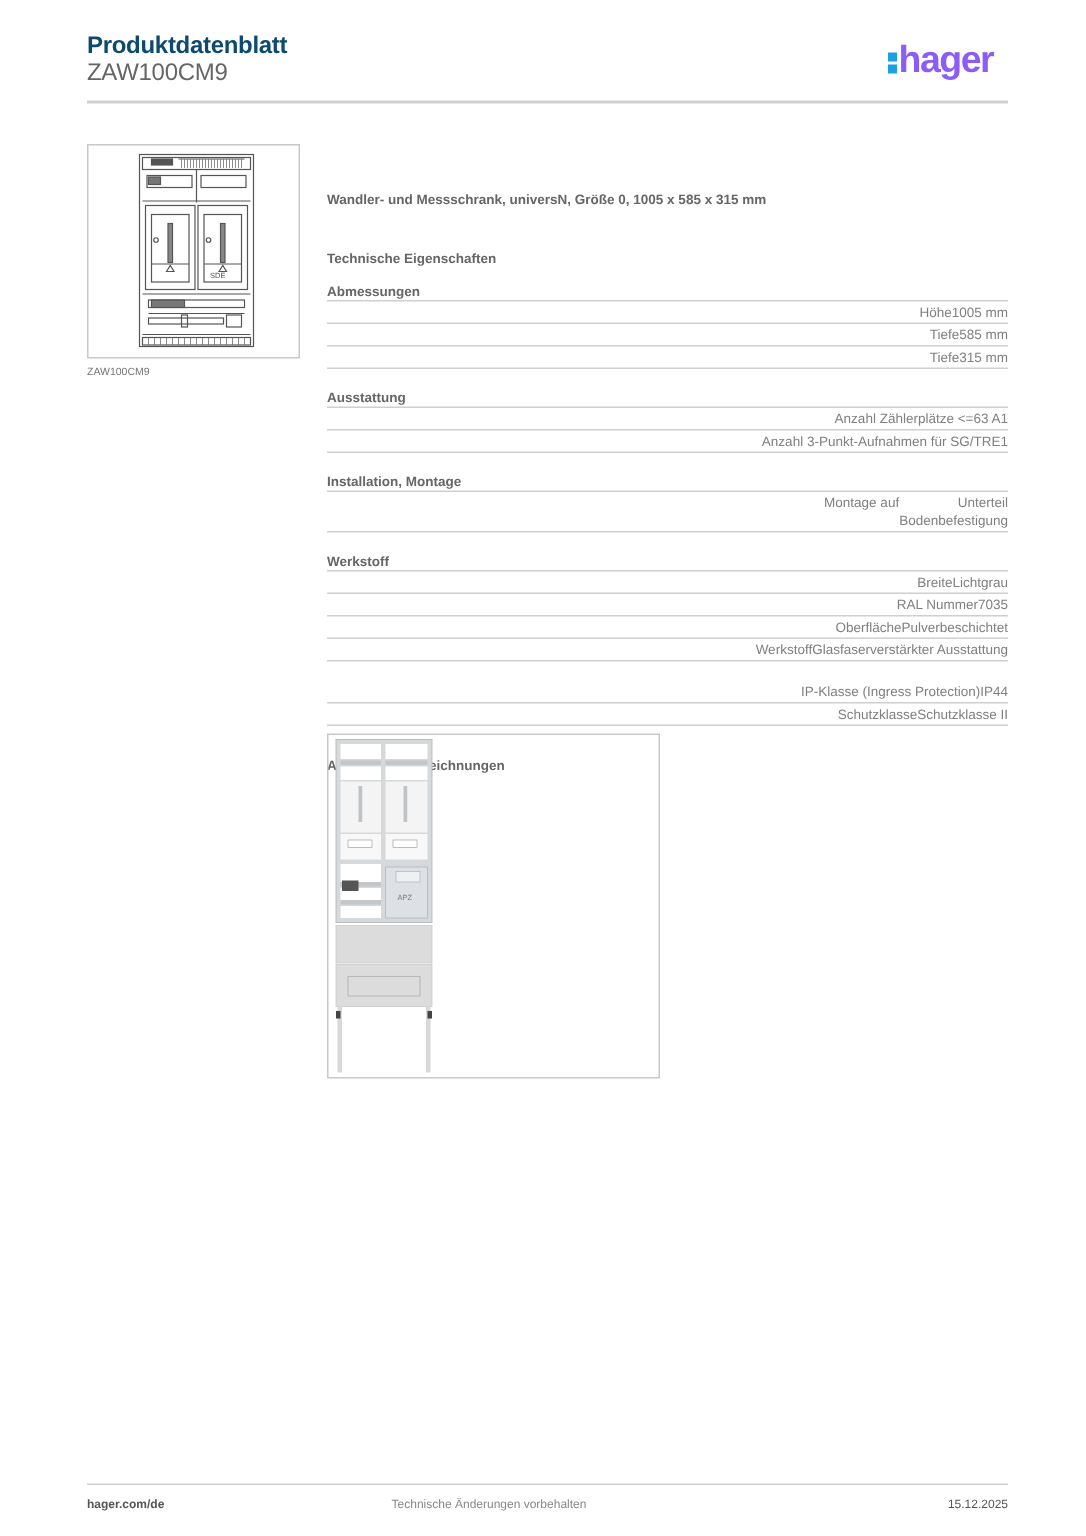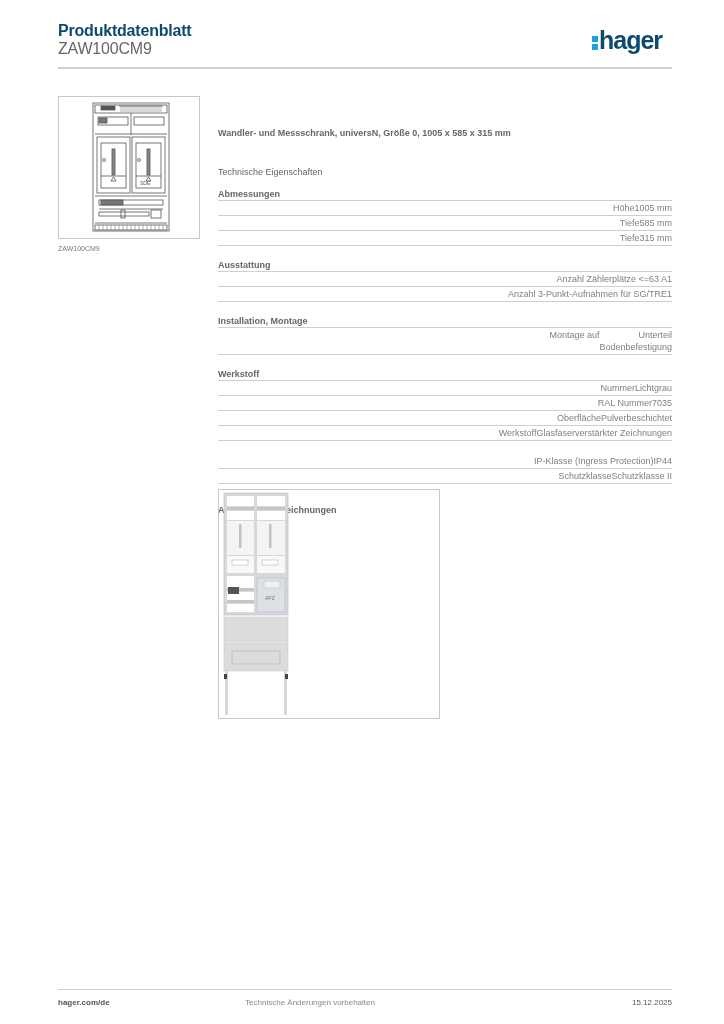--- a/index.html
+++ b/index.html
@@ -1,41 +1,41 @@
 <!DOCTYPE html>
 <html><head>
 <meta charset="utf-8">
 <style>
   html, body { margin: 0; padding: 0; background: #ffffff; }
   body { width: 724px; height: 1024px; position: relative; overflow: hidden;
          font-family: "Liberation Sans", sans-serif; color: #555; }
   .header-title { position: absolute; left: 58px; top: 22px; font-size: 16px; font-weight: bold; color: #0c4a6e; letter-spacing: -0.2px; }
   .header-sub { position: absolute; left: 58px; top: 40px; font-size: 16px; color: #666; letter-spacing: -0.2px; }
-  .logo { position: absolute; left: 592px; top: 26px; font-size: 25px; font-weight: bold; color: #0c4a6e; letter-spacing: -1px; }
+  .logo { position: absolute; left: 592px; top: 26px; font-size: 25px; font-weight: bold; color: #8b5cf6; letter-spacing: -1px; }
   .logo .dots { display: inline-block; width: 6px; height: 20px; position: relative; margin-right: 1px; vertical-align: -2px;}
   .logo .dots i { position: absolute; left: 0; width: 6px; height: 6px; background: #1ba0e1; }
   .logo .dots i.a { top: 5px; } .logo .dots i.b { top: 13px; }
   .hr-top { position: absolute; left: 58px; top: 67px; width: 614px; height: 2px; background: #cfcfcf; }
 
   .thumb-box { position: absolute; left: 58px; top: 96px; width: 142px; height: 143px; border: 1px solid #c8c8c8; box-sizing: border-box; }
   .thumb-caption { position: absolute; left: 58px; top: 245px; font-size: 7px; color: #777; }
 
   .content { position: absolute; left: 218px; top: 96px; width: 454px; margin-top: 30px; }
   .prod-title { font-size: 9px; font-weight: bold; color: #666; height: 14px; line-height: 14px; }
-  .section-title { font-size: 9px; font-weight: normal; color: #666; margin-top: 25px; height: 14px; line-height: 14px; }
+  .section-title { font-size: 9px; font-weight: bold; color: #666; margin-top: 25px; height: 14px; line-height: 14px; }
   .group { margin-top: 13px; }
   .group-title { font-size: 9px; font-weight: bold; color: #666; height: 12px; line-height: 12px; border-bottom: 1px solid #cfcfcf; }
   .row { display: flex; justify-content: flex-end; font-size: 9px; color: #808080; line-height: 12px; padding: 1px 0 1px 0; border-bottom: 1px solid #cfcfcf; }
   .row .v { text-align: right; }
   .abb-title { font-size: 9px; font-weight: bold; color: #666; margin-top: 20px; height: 12px; line-height: 12px; }
   .drawing-box { position: absolute; left: 218px; top: 489px; width: 222px; height: 230px; border: 1px solid #c8c8c8; box-sizing: border-box; }
 
   .hr-bottom { position: absolute; left: 58px; top: 989px; width: 614px; height: 1px; background: #cfcfcf; }
   .foot-left { position: absolute; left: 58px; top: 998px; font-size: 8px; font-weight: bold; color: #555; }
-  .foot-mid { position: absolute; left: 0; width: 620px; text-align: center; top: 998px; font-size: 8px; color: #888; }
+  .foot-mid { position: absolute; left: 16px; width: 620px; text-align: center; top: 998px; font-size: 8px; color: #888; }
   .foot-right { position: absolute; right: 52px; top: 998px; font-size: 8px; font-weight: normal; color: #555; }
 </style>
 </head>
 <body>
 
 <div>
   <div class="header-title">Produktdatenblatt</div>
   <div class="header-sub">ZAW100CM9</div>
   <div class="logo">
     <span class="dots"><i class="a"></i><i class="b"></i></span><span>hager</span>
@@ -160,34 +160,34 @@
     <div class="group-title">Installation, Montage</div>
     <div class="row">
         <span>Montage auf</span>
         <span class="v"><span>Unterteil</span><br><span>Bodenbefestigung</span></span>
       </div>
   </div>
 
   <div class="group">
     <div class="group-title">Werkstoff</div>
     <div class="row">
-        <span>Nummer</span>
+        <span>Breite</span>
         <span class="v">Lichtgrau</span>
       </div>
     <div class="row">
         <span>RAL Nummer</span>
         <span class="v">7035</span>
       </div>
     <div class="row">
         <span>Oberfläche</span>
         <span class="v">Pulverbeschichtet</span>
       </div>
     <div class="row">
         <span>Werkstoff</span>
-        <span class="v">Glasfaserverstärkter Zeichnungen</span>
+        <span class="v">Glasfaserverstärkter Ausstattung</span>
       </div>
   </div>
 
   <div class="group">
     <div class="row">
         <span>IP-Klasse (Ingress Protection)</span>
         <span class="v">IP44</span>
       </div>
     <div class="row">
         <span>Schutzklasse</span>

